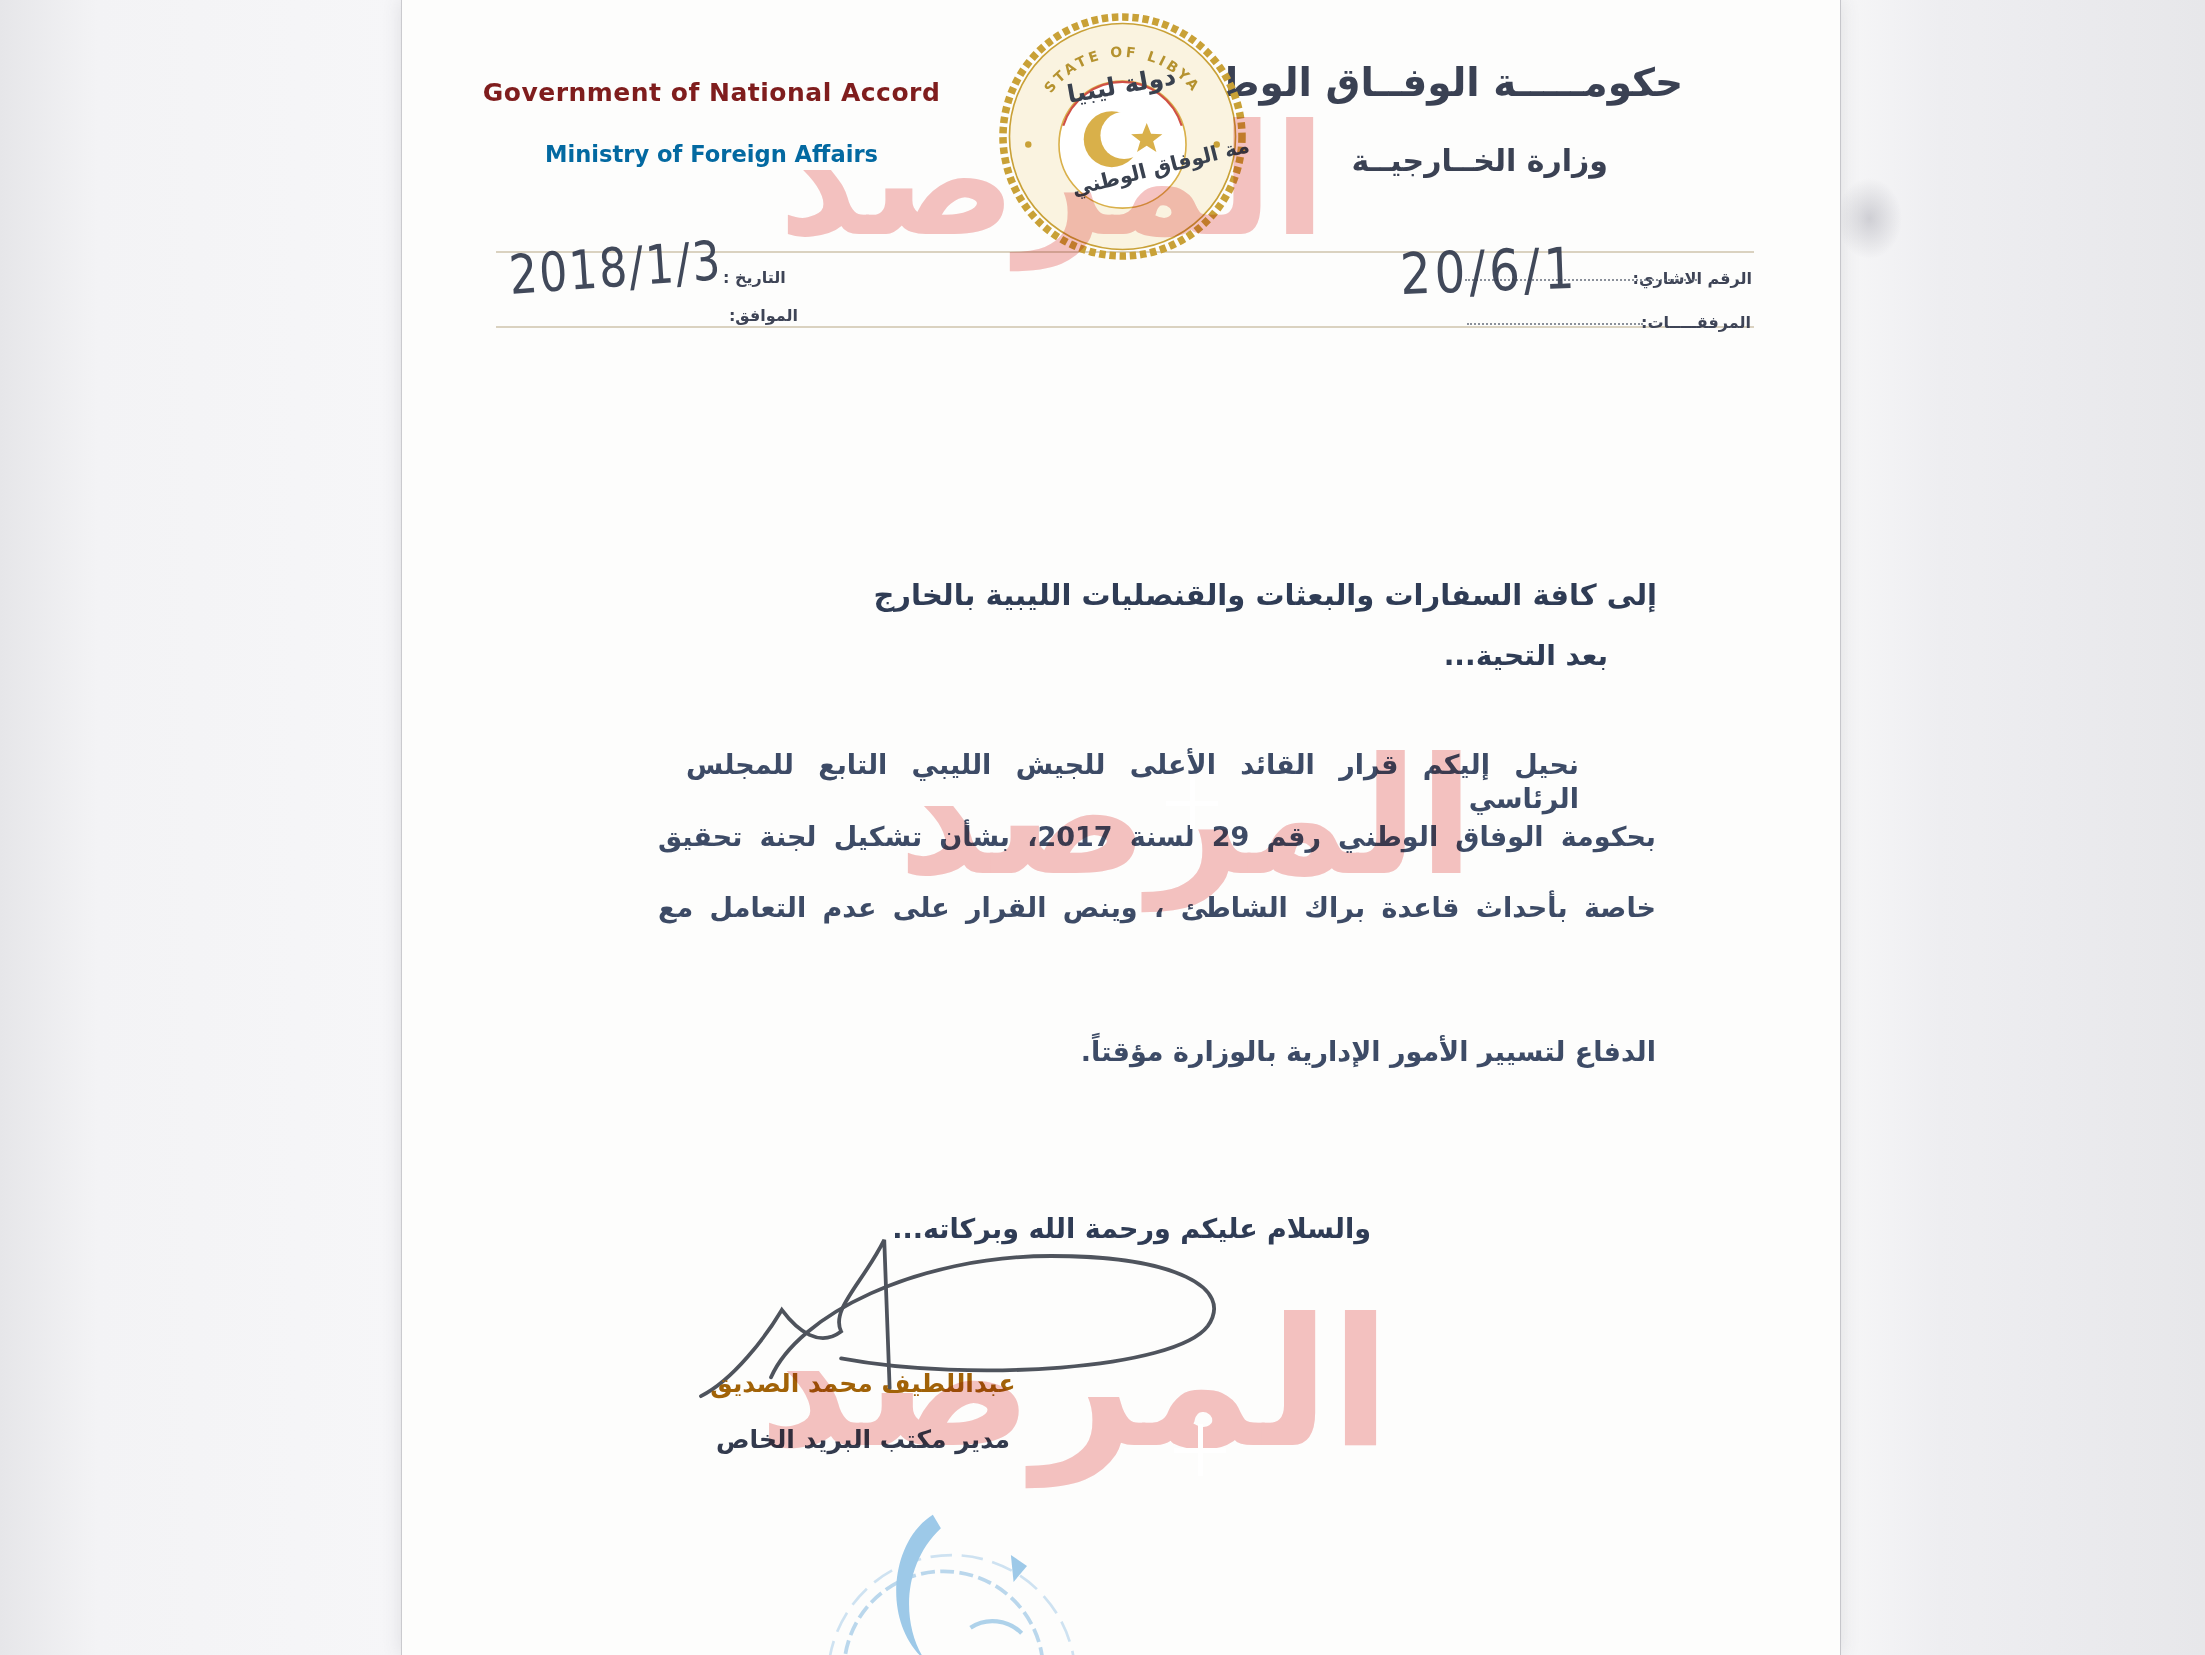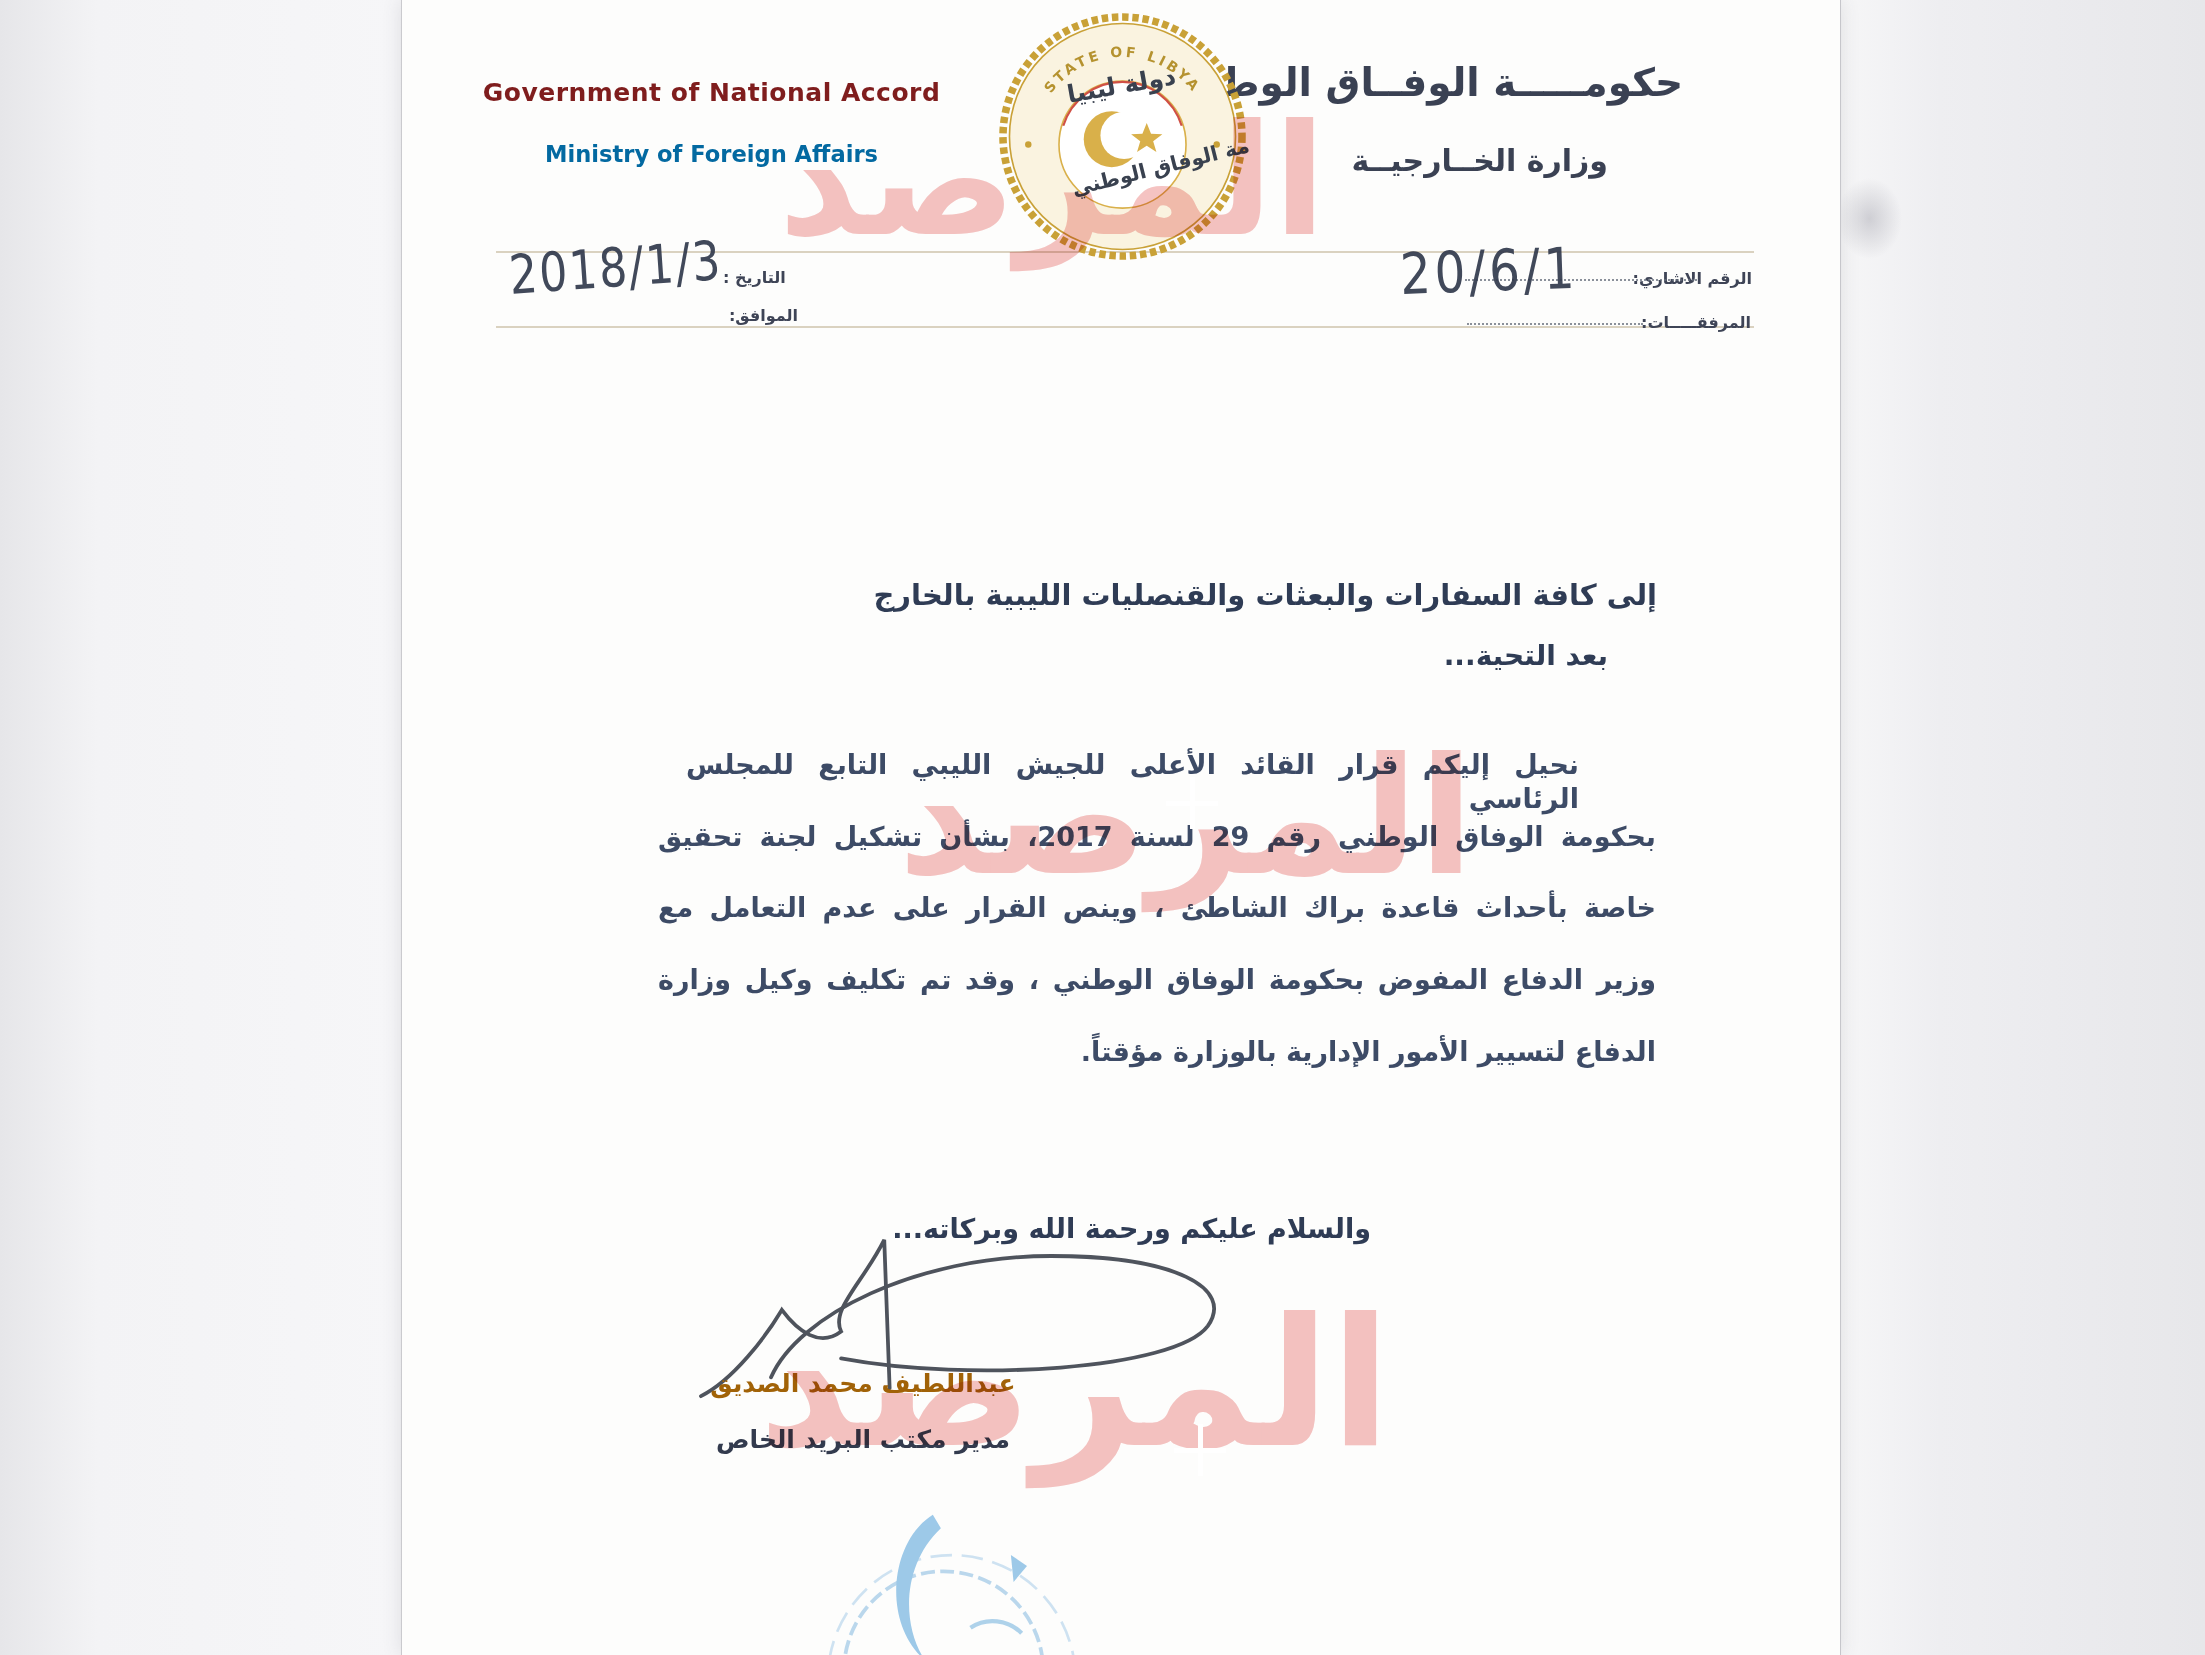--- a/index.html
+++ b/index.html
@@ -101,21 +101,20 @@
     <div class="abs lbl rtl nowrap" style="right:89px;top:313px;">المرفقـــــات:</div>
     <div class="abs dotted" style="right:197px;top:323px;width:176px;"></div>
     <div class="abs hand hand-ref nowrap">20/6/1</div>
 
     <div class="abs addressee rtl nowrap">إلى كافة السفارات والبعثات والقنصليات الليبية بالخارج</div>
     <div class="abs greeting rtl nowrap">بعد التحية...</div>
 
     <div class="abs bline first rtl" style="top:748px;">نحيل إليكم قرار القائد الأعلى للجيش الليبي التابع للمجلس الرئاسي</div>
     <div class="abs bline rtl" style="top:820px;">بحكومة الوفاق الوطني رقم 29 لسنة 2017، بشأن تشكيل لجنة تحقيق</div>
     <div class="abs bline rtl" style="top:891px;">خاصة بأحداث قاعدة براك الشاطئ ، وينص القرار على عدم التعامل مع</div>
-    <div class="abs bline rtl" style="top:963px;">وزير الدفاع المفوض بحكومة الوفاق الوطني ، وقد تم تكليف وكيل وزارة</div>
     <div class="abs bline last rtl" style="top:1035px;">الدفاع لتسيير الأمور الإدارية بالوزارة مؤقتاً.</div>
 
     <div class="abs closing rtl nowrap">والسلام عليكم ورحمة الله وبركاته...</div>
 
     <svg class="abs" style="left:272px;top:1229px;" width="593" height="178" viewBox="0 0 1100 330">
       <g fill="none" stroke="#3c414b" stroke-width="7" stroke-linecap="round" opacity=".9">
         <path d="M 180 275 C 230 160, 450 50, 700 50 C 930 50, 1040 110, 990 180 C 930 260, 550 285, 310 240"></path>
         <path d="M 50 310 C 110 280, 170 200, 200 150 C 230 190, 270 220, 310 190 C 290 150, 350 100, 390 20 L 400 295"></path>
       </g>
     </svg>

